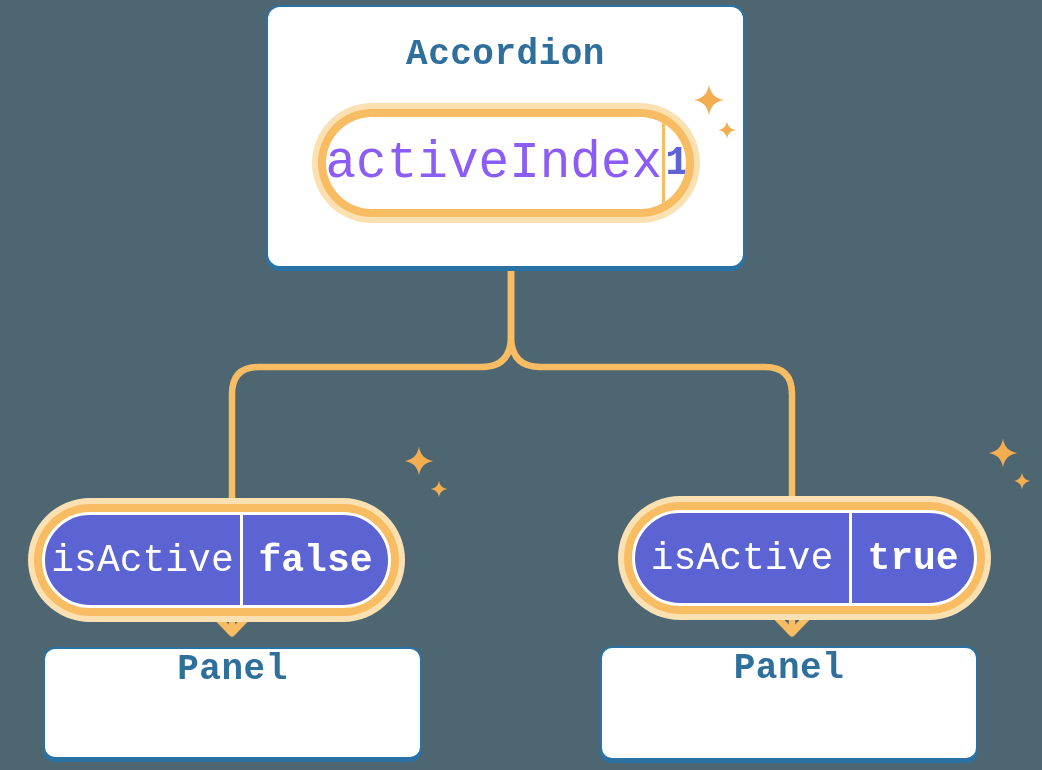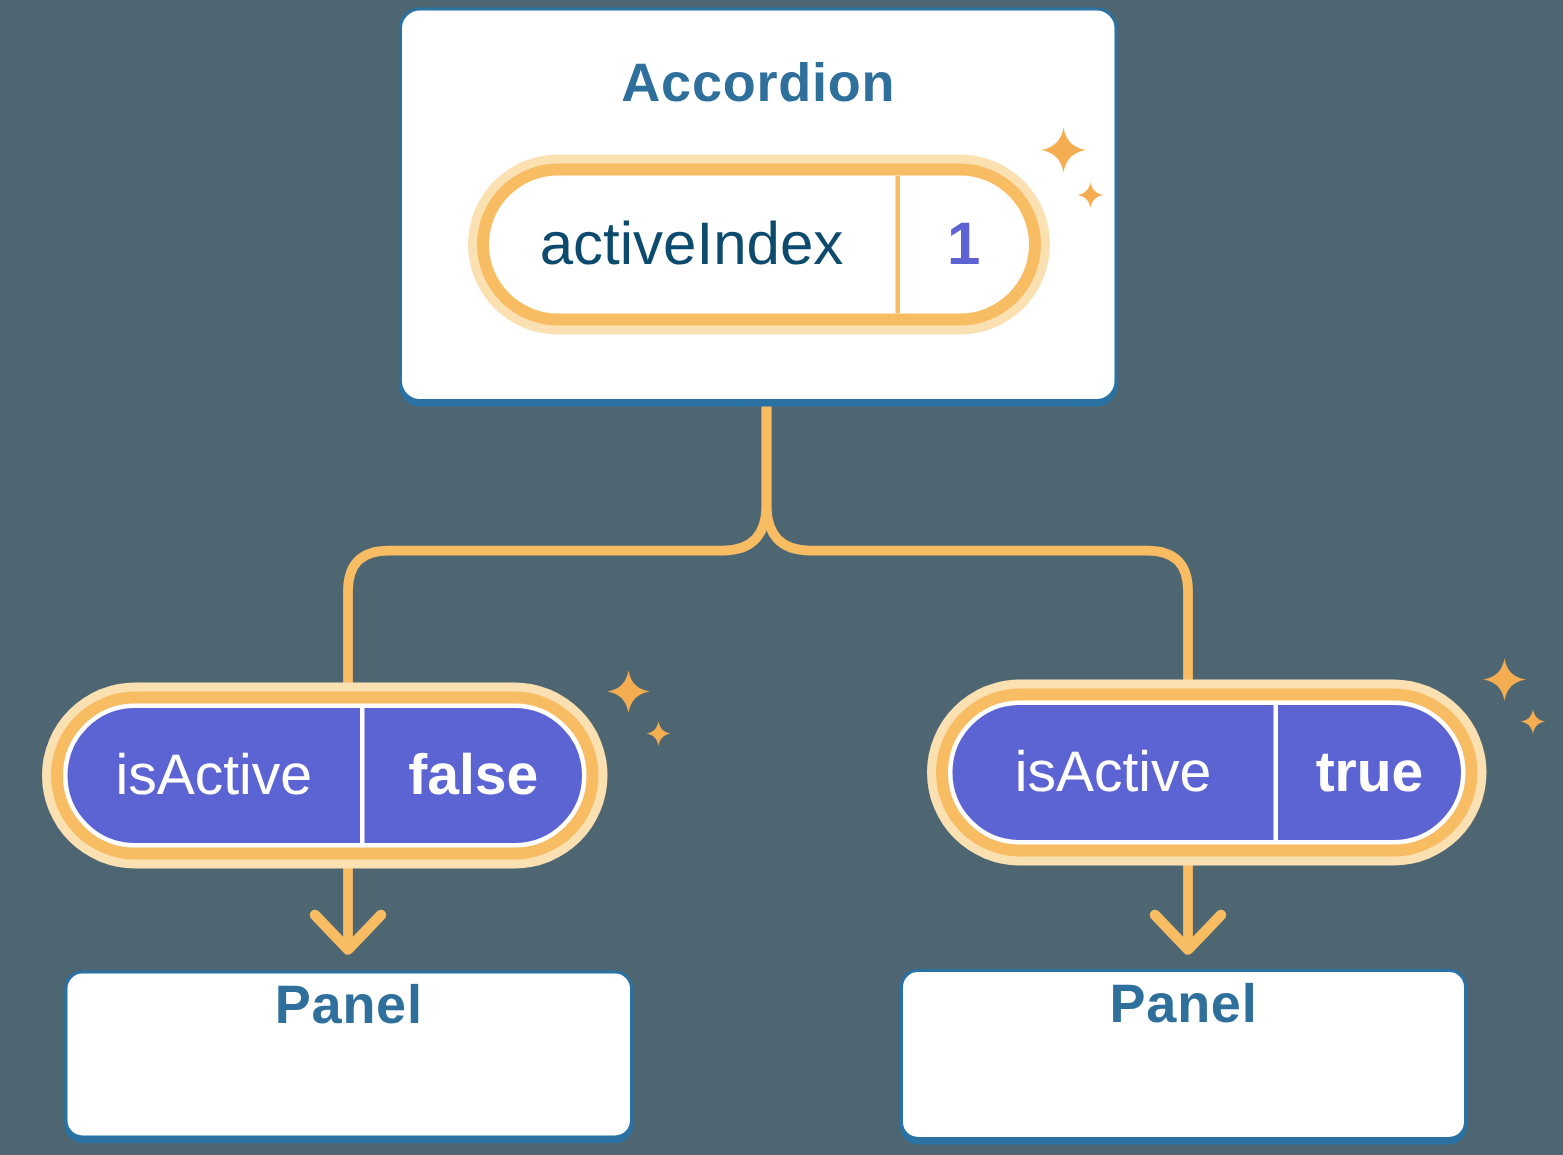--- a/index.html
+++ b/index.html
@@ -6,20 +6,21 @@
   body{
     font-family:"Liberation Sans", sans-serif;
     background:#4D6671;
   }
   #canvas{
     position:relative;
     width:1042px;
     height:770px;
     background:#4D6671;
     overflow:hidden;
+    font-family:Liberation Mono, monospace;
   }
   svg.overlay{
     position:absolute;
     left:0;top:0;
     width:1042px;height:770px;
     z-index:0;
   }
   .card{
     position:absolute;
     background:#FFFFFF;
@@ -69,26 +70,26 @@
   .pill-label,.pill-value{
     display:flex;align-items:center;justify-content:center;
     white-space:nowrap;
   }
   .pill-label{flex:1;}
   .pill-divider{align-self:stretch;flex:none;}
 
   
   .pill-light{position:absolute;left:50%;top:96px;transform:translateX(-50%);}
   .pill-light .pill-inner{background:#FFFFFF;width:360px;height:92px;}
-  .pill-light .pill-label{font-size:40px;color:#0c4a6e;}
+  .pill-light .pill-label{font-size:51px;color:#8b5cf6;}
   .pill-light .pill-divider{width:3px;background:#F8BC62;}
   .pill-light .pill-value{width:86px;font-size:40px;font-weight:700;color:#5E63D4;}
 
   
-  .pill-purple{position:absolute;}
+  .pill-purple{position:absolute;margin-top:43px;}
   .pill-purple .pill-inner{
     background:#5C63D2;
     border:3px solid #FFFFFF;
     height:96px;
   }
   .pill-purple .pill-label{font-size:38px;color:#FFFFFF;}
   .pill-purple .pill-divider{width:3px;background:#FFFFFF;}
   .pill-purple .pill-value{font-size:38px;font-weight:700;color:#FFFFFF;}
 
   #pill-left{left:28px;top:455px;}

